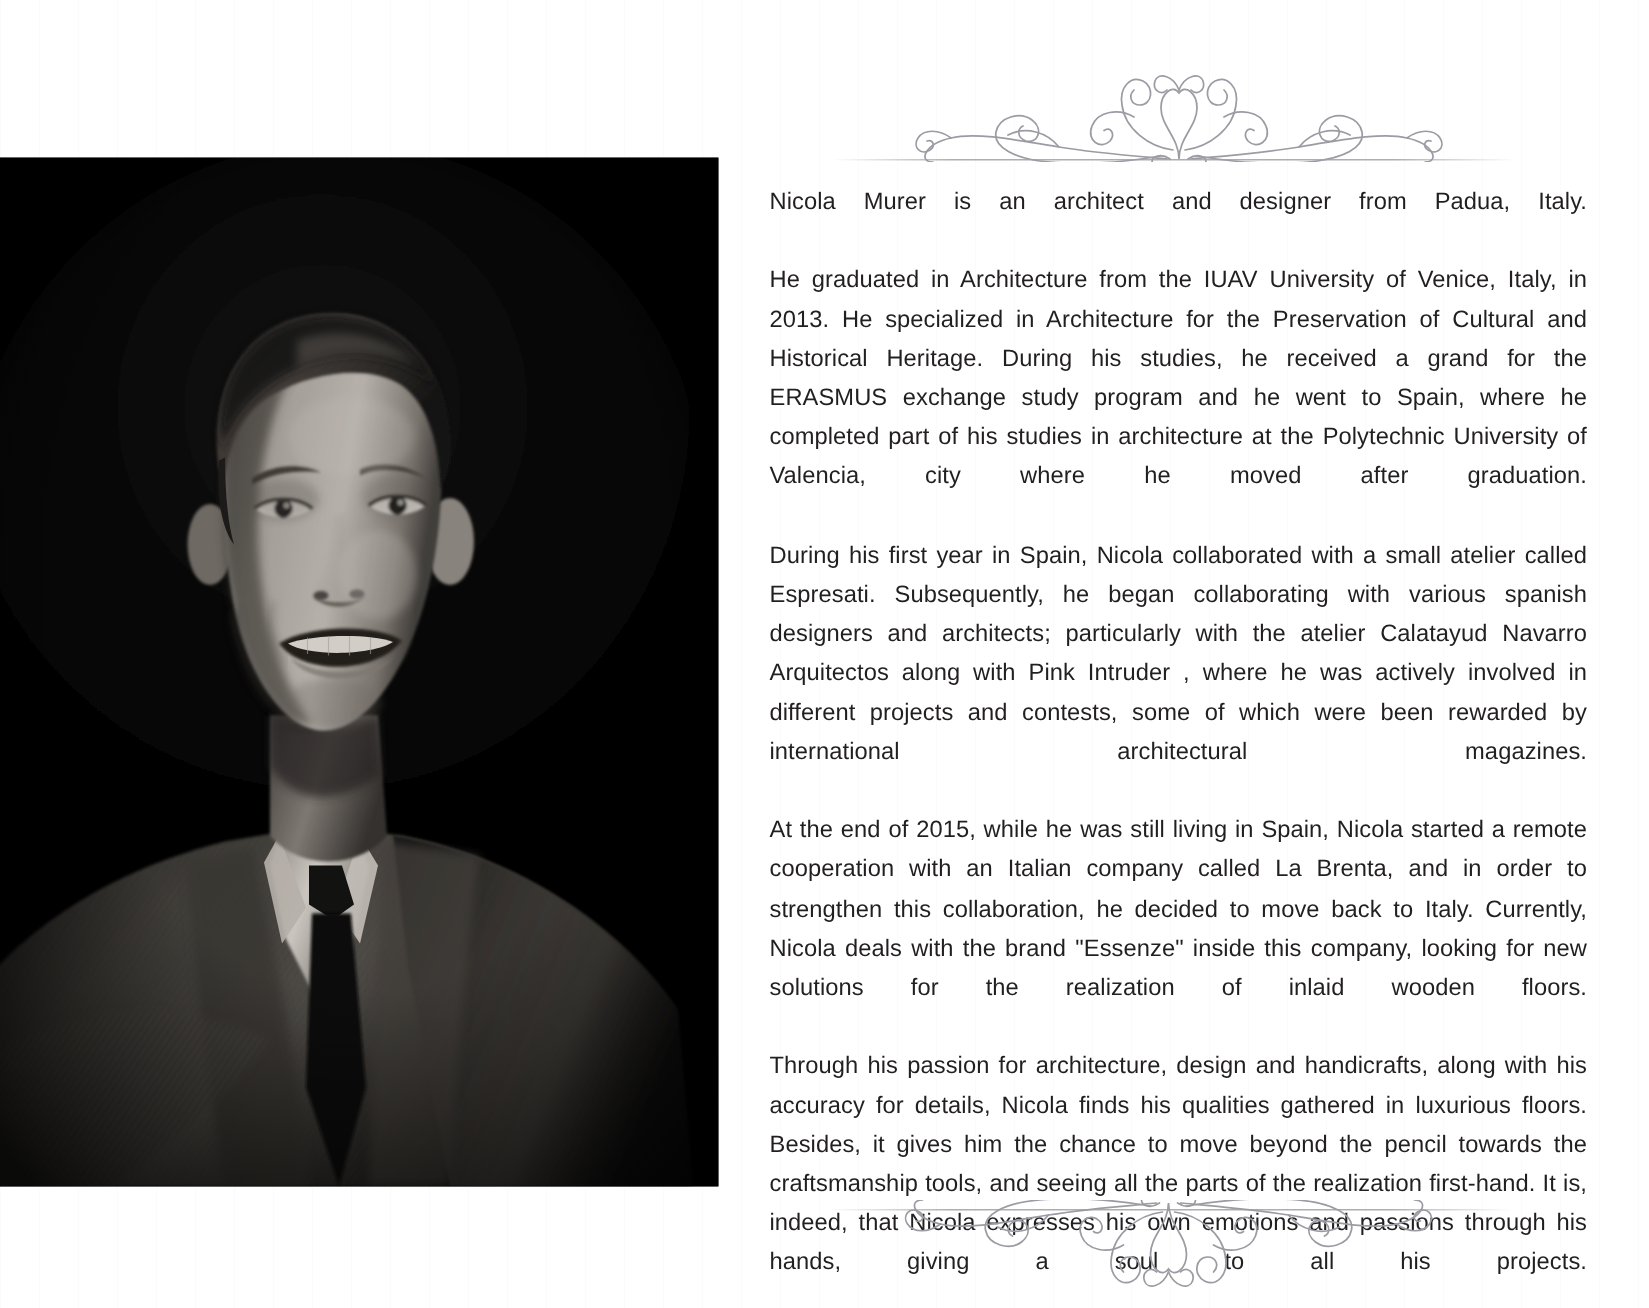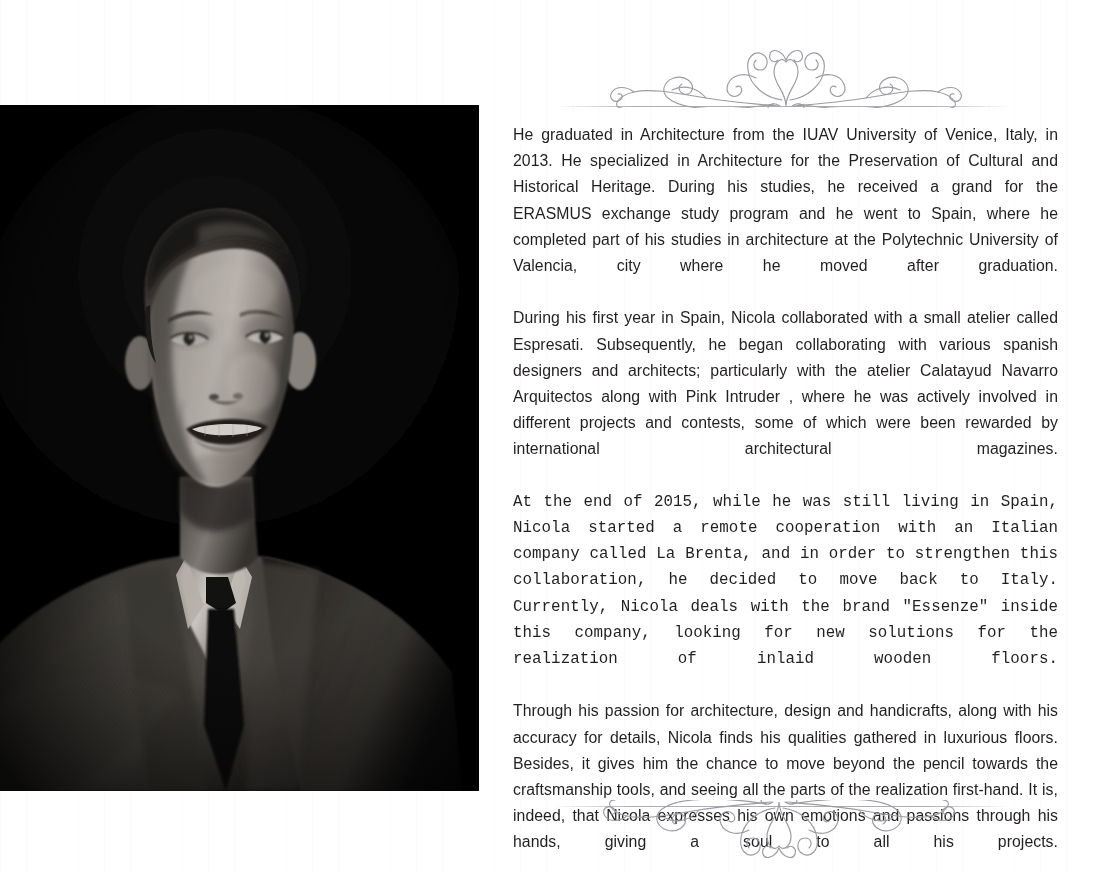--- a/index.html
+++ b/index.html
@@ -301,23 +301,24 @@
 
         <path d="M220 68 C214 64 208 66 208 70"></path>
         <path d="M232 68 C238 64 244 66 244 70"></path>
       </g>
     </svg>
   </div>
 
   <div class="rule rule-top"></div>
 
   <div class="bio">
+    <p style="text-align-last: left;">Nicola Murer is an architect and designer from Padua, Italy.</p>
     <p style="text-align-last: left;">He graduated in Architecture from the IUAV University of Venice, Italy, in 2013. He specialized in Architecture for the Preservation of Cultural and Historical Heritage. During his studies, he received a grand for the ERASMUS exchange study program and he went to Spain, where he completed part of his studies in architecture at the Polytechnic University of Valencia, city where he moved after graduation.</p>
     <p style="text-align-last: left;">During his first year in Spain, Nicola collaborated with a small atelier called Espresati. Subsequently, he began collaborating with various spanish designers and architects; particularly with the atelier Calatayud Navarro Arquitectos along with Pink Intruder , where he was actively involved in different projects and contests, some of which were been rewarded by international architectural magazines.</p>
-    <p style="text-align-last: left; font-family: Liberation Mono, monospace;">At the end of 2015, while he was still living in Spain, Nicola started a remote cooperation with an Italian company called La Brenta, and in order to strengthen this collaboration, he decided to move back to Italy. Currently, Nicola deals with the brand "Essenze" inside this company, looking for new solutions for the realization of inlaid wooden floors.</p>
+    <p style="text-align-last: left;">At the end of 2015, while he was still living in Spain, Nicola started a remote cooperation with an Italian company called La Brenta, and in order to strengthen this collaboration, he decided to move back to Italy. Currently, Nicola deals with the brand "Essenze" inside this company, looking for new solutions for the realization of inlaid wooden floors.</p>
     <p style="text-align-last: left;">Through his passion for architecture, design and handicrafts, along with his accuracy for details, Nicola finds his qualities gathered in luxurious floors. Besides, it gives him the chance to move beyond the pencil towards the craftsmanship tools, and seeing all the parts of the realization first-hand. It is, indeed, that Nicola expresses his own emotions and passions through his hands, giving a soul to all his projects.</p>
 
   </div>
 
   <div class="rule rule-bottom"></div>
 
   <div class="ornament-bottom">
     <svg viewBox="0 0 452 70" width="452" height="70" xmlns="http://www.w3.org/2000/svg">
       <g transform="translate(0,70) scale(1,-1)" fill="none" stroke="#9b9ba3" stroke-width="1.15" stroke-linecap="round">
         <path d="M226 68 C226 54 214 46 214 34 C214 24 222 18 226 24 C230 18 238 24 238 34 C238 46 226 54 226 68 Z"></path>

